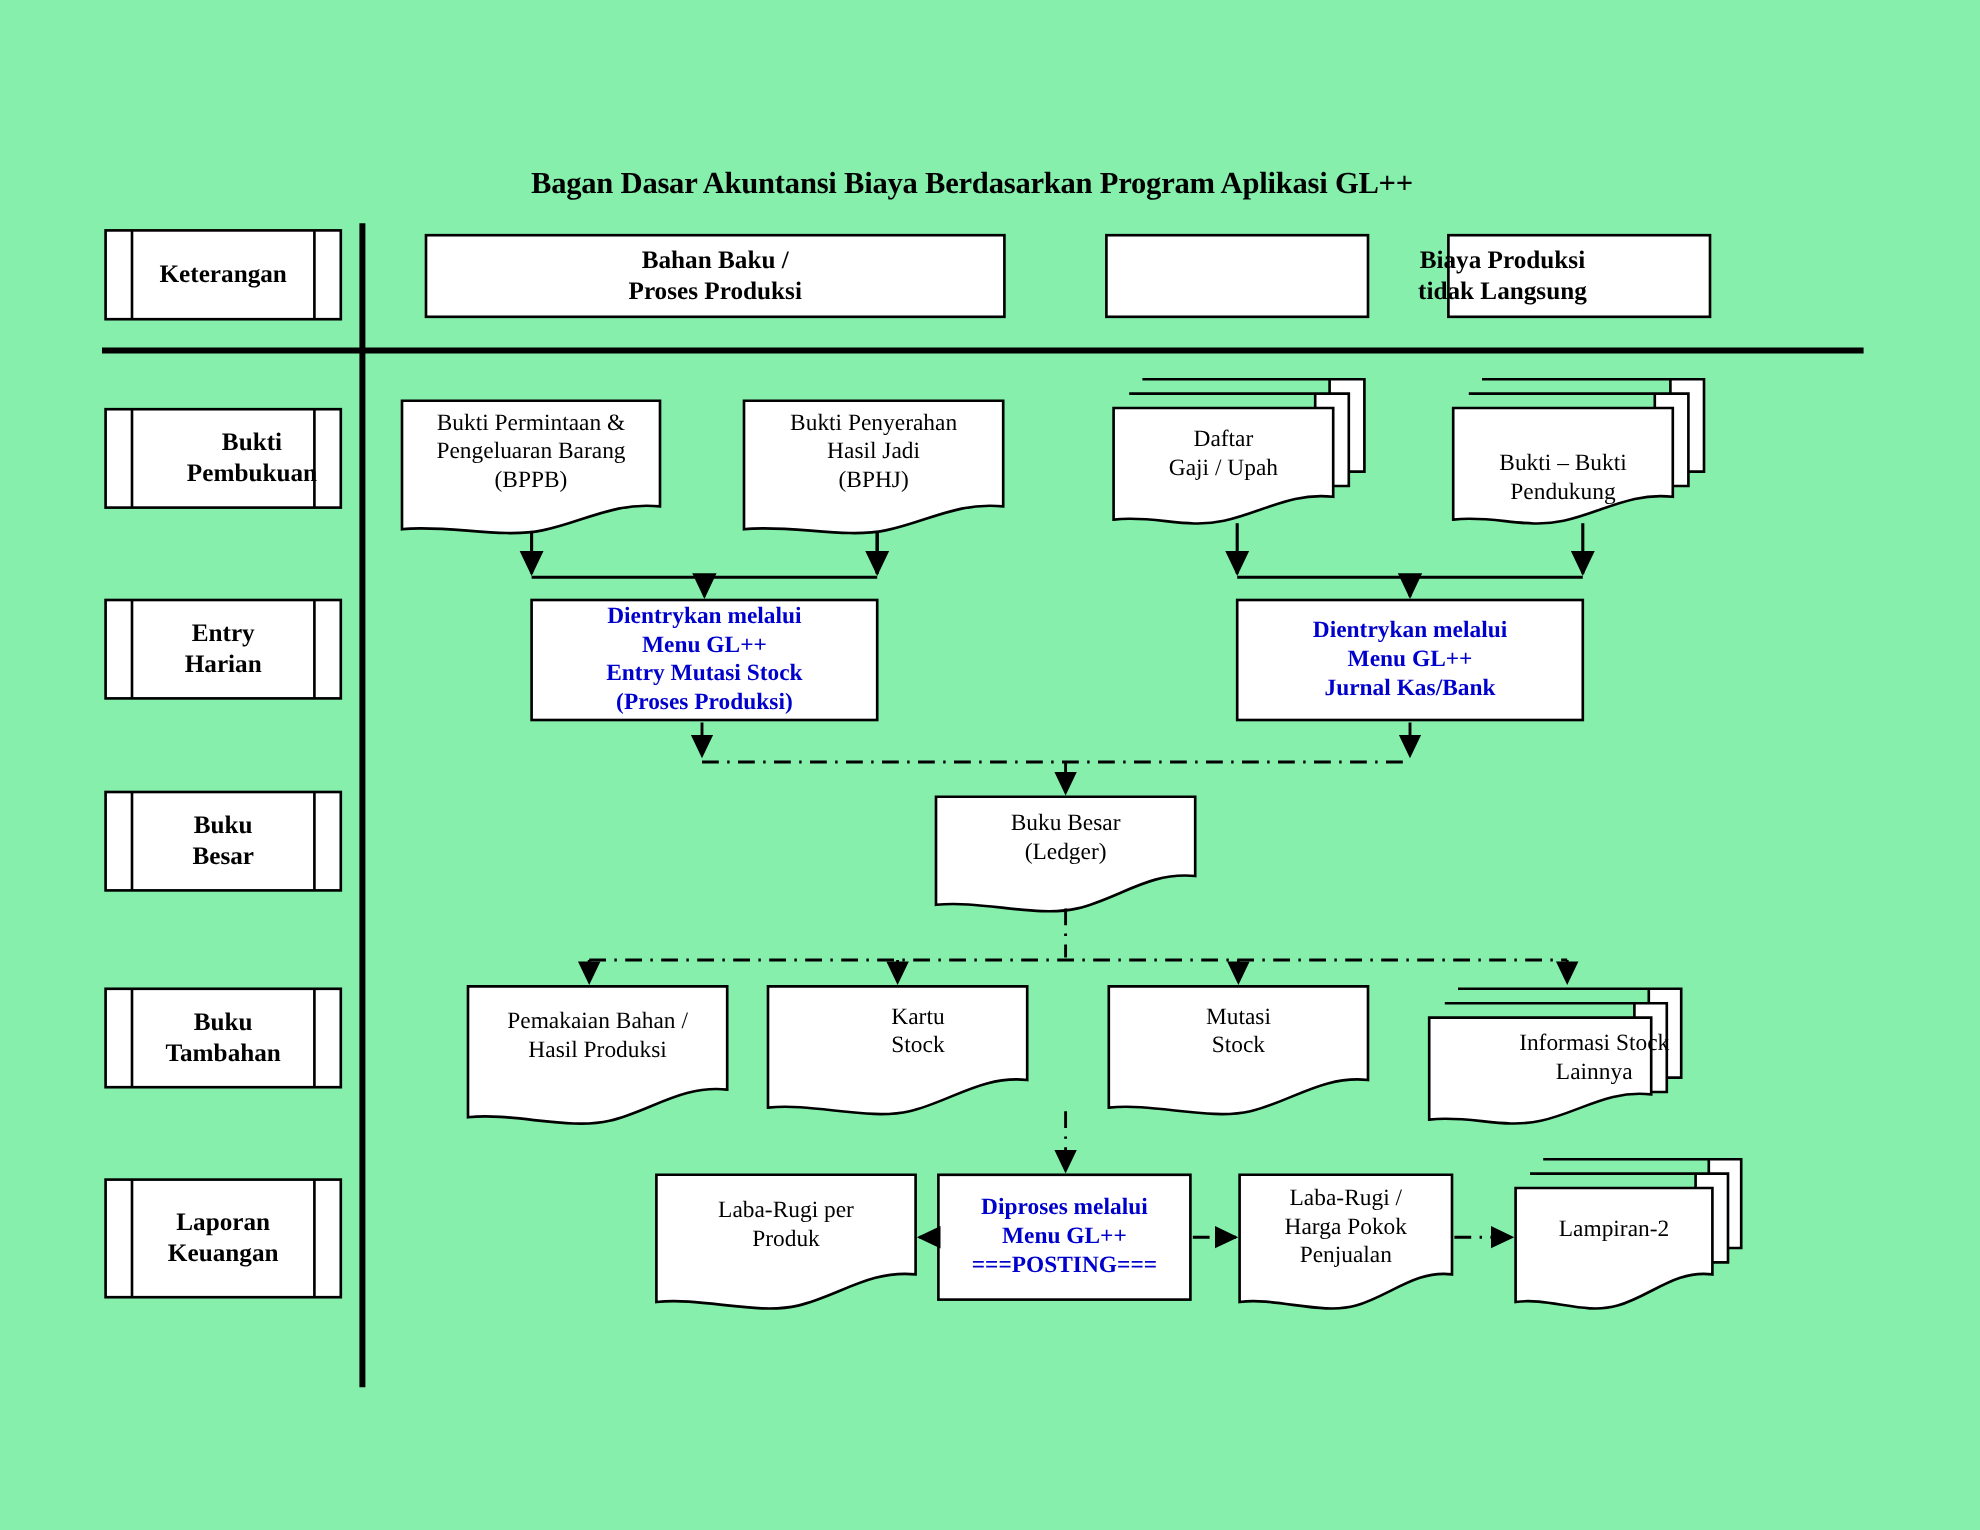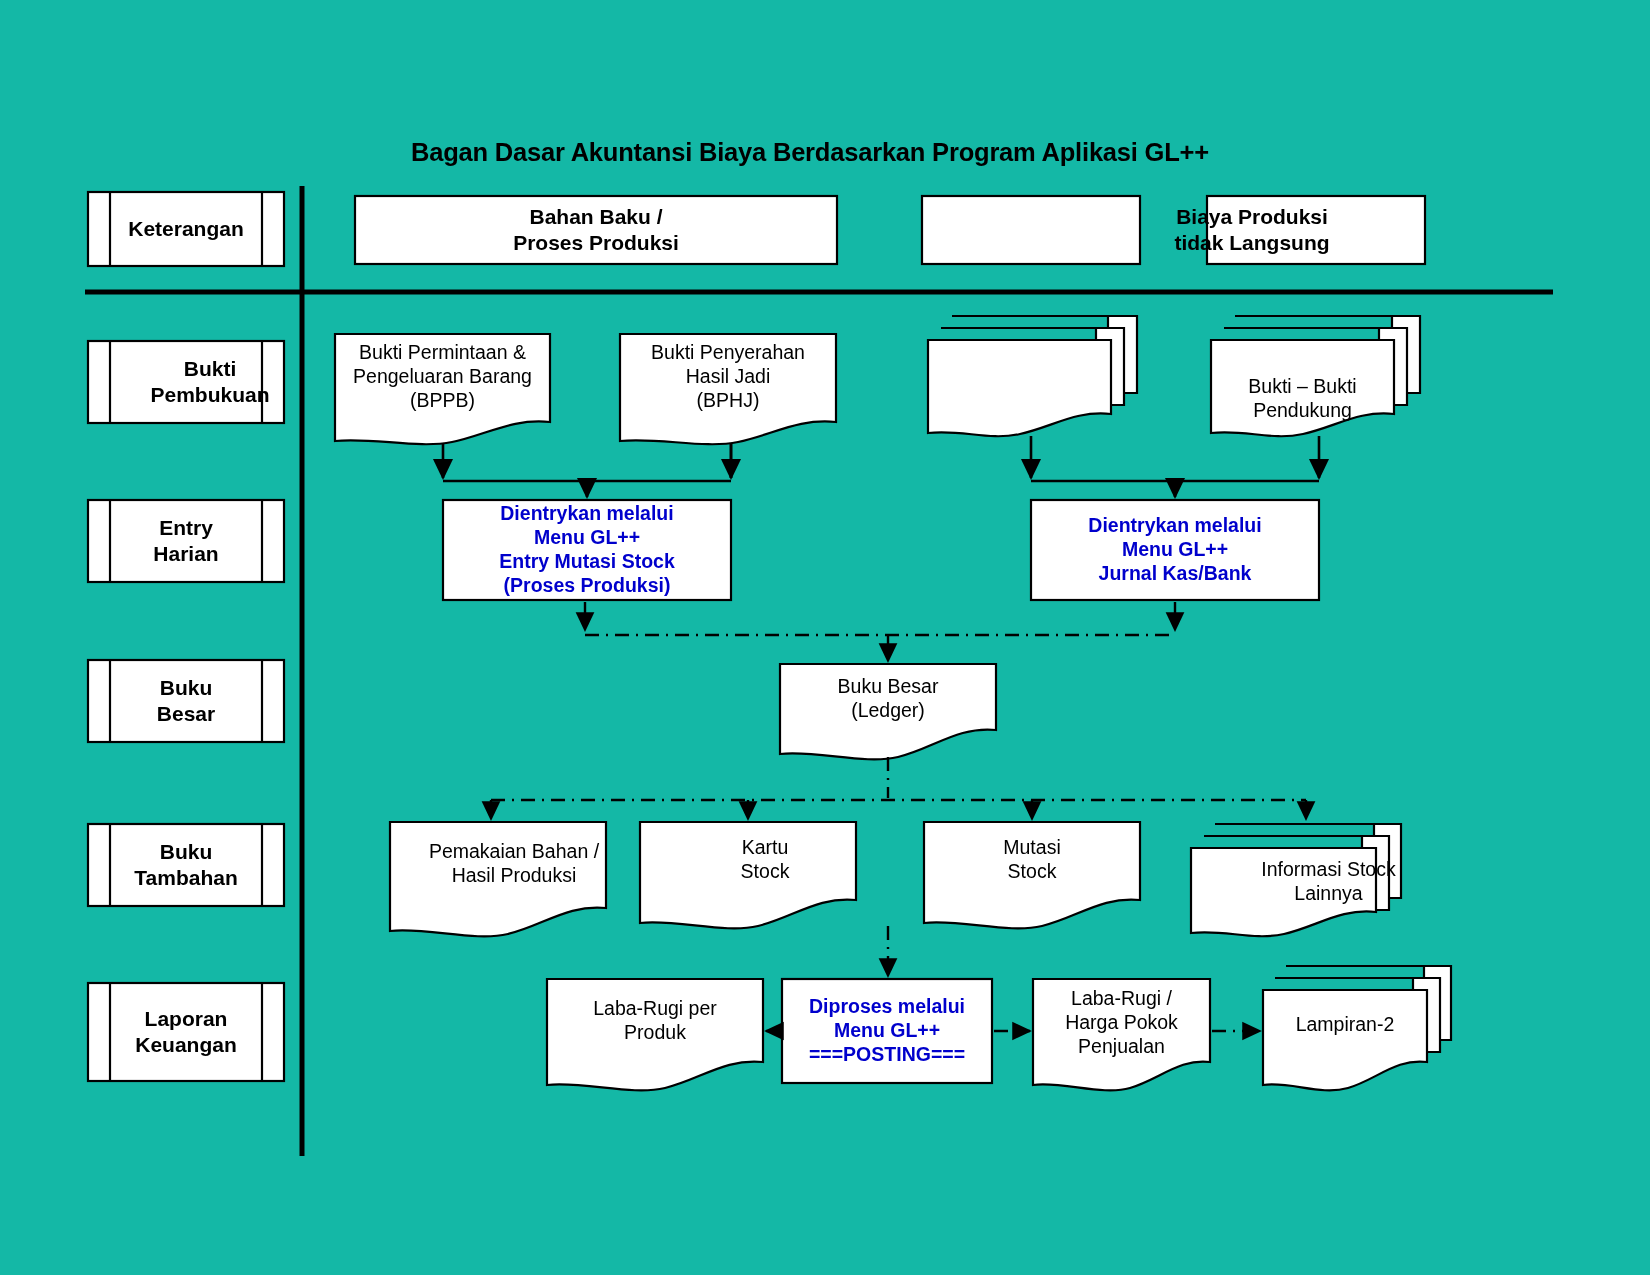--- a/index.html
+++ b/index.html
@@ -10,21 +10,22 @@
   body {
     width: 1650px;
     height: 1275px;
     font-family: "Liberation Sans", sans-serif;
     overflow: hidden;
   }
   #stage {
     position: relative;
     width: 1650px;
     height: 1275px;
-    background: #14b8a6;
+    background: #86efac;
+    font-family: Liberation Serif, serif;
   }
   svg.layer {
     position: absolute;
     top: 0;
     left: 0;
     width: 1650px;
     height: 1275px;
   }
   .shape-stroke {
     fill: #ffffff;
@@ -251,35 +252,37 @@
 Tambahan</div>
   <div class="lbl t-sideband" style="left:110px; top:983px; width:152px; height:98px;">Laporan
 Keuangan</div>
 
   <div class="lbl t-doc" style="left:335px; top:336px; width:215px; height:82px;">Bukti Permintaan  &amp;
 Pengeluaran Barang
 (BPPB)</div>
   <div class="lbl t-doc" style="left:620px; top:336px; width:216px; height:82px;">Bukti Penyerahan
 Hasil Jadi
 (BPHJ)</div>
+  <div class="lbl t-doc" style="left:928px; top:348px; width:183px; height:62px;">Daftar
+Gaji / Upah</div>
   <div class="lbl t-doc" style="left:1211px; top:348px; width:183px; height:62px;margin-top:20px;">Bukti – Bukti
 Pendukung</div>
 
   <div class="lbl t-blue" style="left:443px; top:500px; width:288px; height:100px;">Dientrykan melalui
 Menu GL++
 Entry Mutasi Stock
 (Proses Produksi)</div>
   <div class="lbl t-blue" style="left:1031px; top:500px; width:288px; height:100px;">Dientrykan melalui
 Menu GL++
 Jurnal Kas/Bank</div>
 
   <div class="lbl t-doc" style="left:780px; top:668px; width:216px; height:62px;">Buku Besar
 (Ledger)</div>
 
-  <div class="lbl t-doc" style="left:390px; top:828px; width:216px; height:72px;padding-left:16px;">Pemakaian Bahan /
+  <div class="lbl t-doc" style="left:390px; top:828px; width:216px; height:72px;">Pemakaian Bahan /
 Hasil Produksi</div>
   <div class="lbl t-doc" style="left:640px; top:826px; width:216px; height:68px;padding-left:17px;">Kartu
 Stock</div>
   <div class="lbl t-doc" style="left:924px; top:826px; width:216px; height:68px;">Mutasi
 Stock</div>
   <div class="lbl t-doc" style="left:1191px; top:852px; width:185px; height:60px;margin-left:45px;">Informasi Stock
 Lainnya</div>
 
   <div class="lbl t-doc" style="left:547px; top:985px; width:216px; height:72px;">Laba-Rugi per
 Produk</div>

